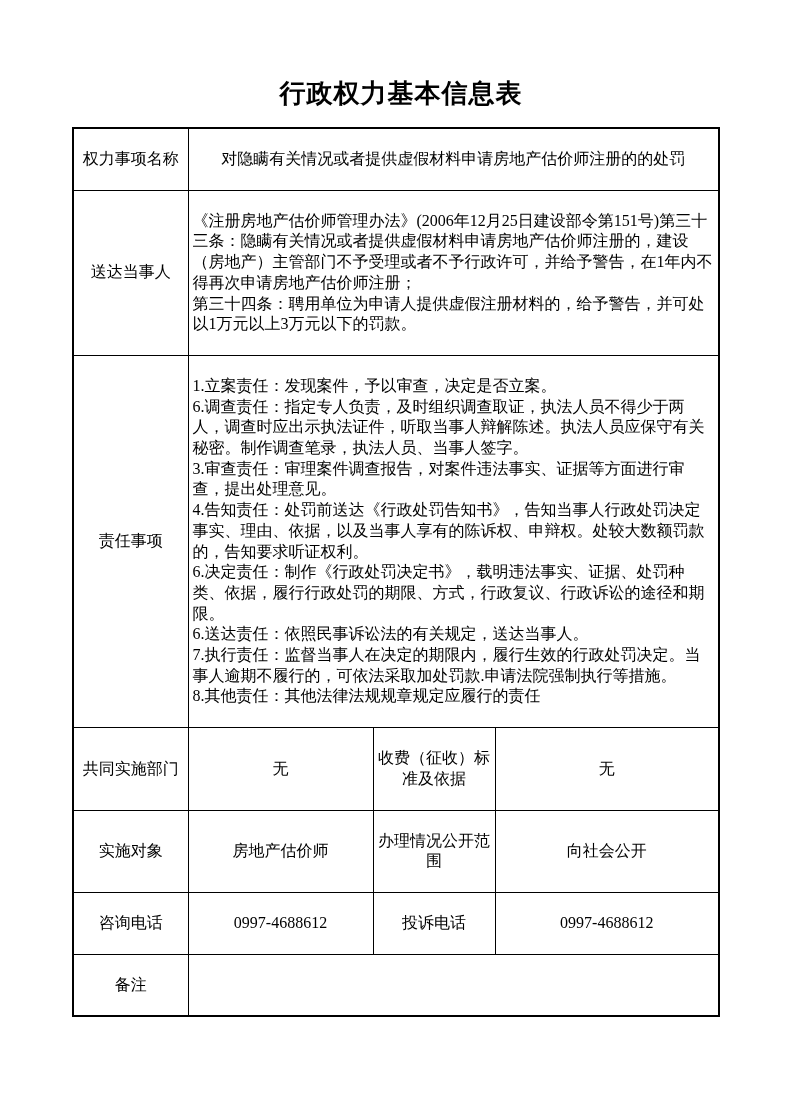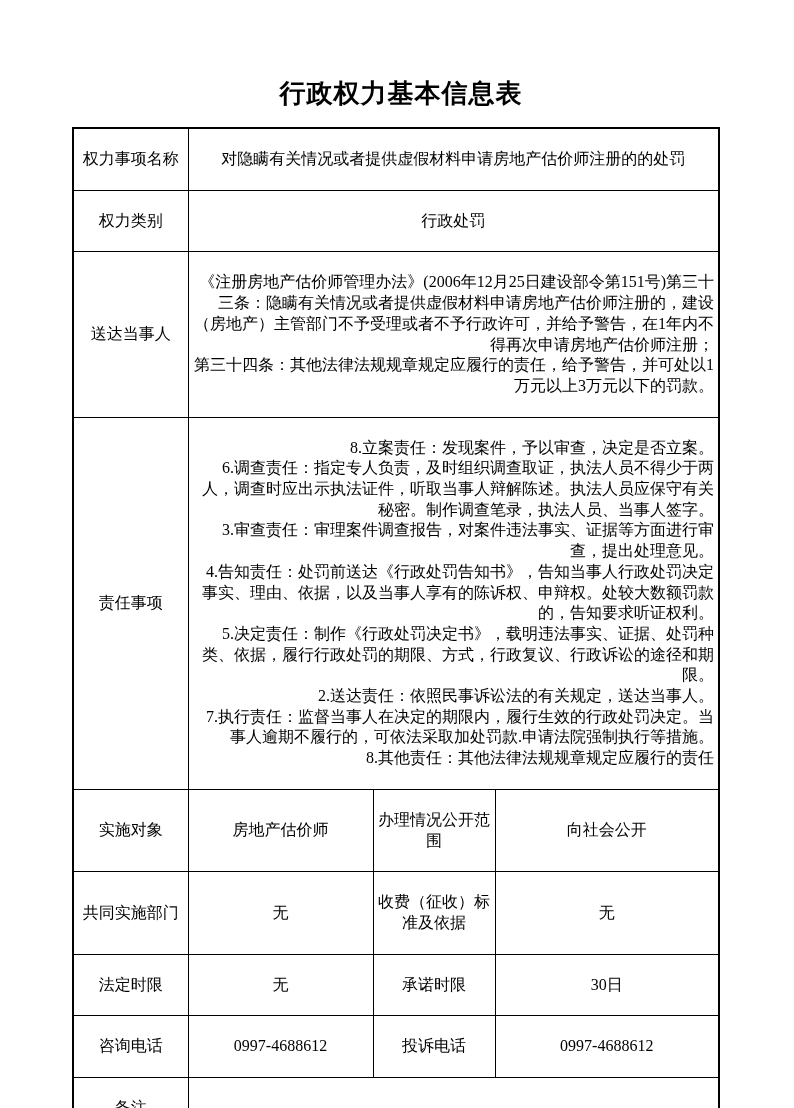--- a/index.html
+++ b/index.html
@@ -37,82 +37,72 @@
   table.info-table td {
     border: 1px solid #000000;
     font-size: 16px;
     line-height: 20.7px;
     vertical-align: middle;
     padding: 20px 4px;
     overflow: hidden;
     word-break: break-word;
   }
   td.cell-center { text-align: center; }
-  td.cell-left   { text-align: right; padding: 2px 5px; }
+  td.cell-left   { text-align: left; padding: 2px 5px; }
   td.cell-tight  { padding: 2px 1px; text-align: center; }
   .para { margin: 0; }
 </style>
 </head>
 <body>
 
 <h1 class="doc-title">行政权力基本信息表</h1>
 
 <table class="info-table">
   <colgroup>
     <col style="width:115px">
     <col style="width:185px">
     <col style="width:122px">
     <col style="width:224px">
   </colgroup>
   <tbody>
     <tr style="height:53px">
       <td class="cell-center">权力事项名称</td>
       <td class="cell-center" colspan="3">对隐瞒有关情况或者提供虚假材料申请房地产估价师注册的的处罚</td>
     </tr>
-    <tr style="height:52px">
-      <td class="cell-center">权力类别</td>
-      <td class="cell-center" colspan="3">行政处罚</td>
-    </tr>
     <tr style="height:136px">
       <td class="cell-center">送达当事人</td>
       <td class="cell-left" colspan="3">
         <div class="para">《注册房地产估价师管理办法》(2006年12月25日建设部令第151号)第三十三条：隐瞒有关情况或者提供虚假材料申请房地产估价师注册的，建设（房地产）主管部门不予受理或者不予行政许可，并给予警告，在1年内不得再次申请房地产估价师注册；</div>
-        <div class="para">第三十四条：其他法律法规规章规定应履行的责任，给予警告，并可处以1万元以上3万元以下的罚款。</div>
+        <div class="para">第三十四条：聘用单位为申请人提供虚假注册材料的，给予警告，并可处以1万元以上3万元以下的罚款。</div>
       </td>
     </tr>
     <tr style="height:312px">
       <td class="cell-center">责任事项</td>
       <td class="cell-left" colspan="3">
-        <div class="para">8.立案责任：发现案件，予以审查，决定是否立案。</div>
+        <div class="para">1.立案责任：发现案件，予以审查，决定是否立案。</div>
         <div class="para">6.调查责任：指定专人负责，及时组织调查取证，执法人员不得少于两人，调查时应出示执法证件，听取当事人辩解陈述。执法人员应保守有关秘密。制作调查笔录，执法人员、当事人签字。</div>
         <div class="para">3.审查责任：审理案件调查报告，对案件违法事实、证据等方面进行审查，提出处理意见。</div>
         <div class="para">4.告知责任：处罚前送达《行政处罚告知书》，告知当事人行政处罚决定事实、理由、依据，以及当事人享有的陈诉权、申辩权。处较大数额罚款的，告知要求听证权利。</div>
-        <div class="para">5.决定责任：制作《行政处罚决定书》，载明违法事实、证据、处罚种类、依据，履行行政处罚的期限、方式，行政复议、行政诉讼的途径和期限。</div>
-        <div class="para">2.送达责任：依照民事诉讼法的有关规定，送达当事人。</div>
+        <div class="para">6.决定责任：制作《行政处罚决定书》，载明违法事实、证据、处罚种类、依据，履行行政处罚的期限、方式，行政复议、行政诉讼的途径和期限。</div>
+        <div class="para">6.送达责任：依照民事诉讼法的有关规定，送达当事人。</div>
         <div class="para">7.执行责任：监督当事人在决定的期限内，履行生效的行政处罚决定。当事人逾期不履行的，可依法采取加处罚款.申请法院强制执行等措施。</div>
         <div class="para">8.其他责任：其他法律法规规章规定应履行的责任</div>
       </td>
-    </tr>
-    <tr style="height:54px">
-      <td class="cell-center">实施对象</td>
-      <td class="cell-tight">房地产估价师</td>
-      <td class="cell-tight">办理情况公开范围</td>
-      <td class="cell-center">向社会公开</td>
     </tr>
     <tr style="height:51px">
       <td class="cell-center">共同实施部门</td>
       <td class="cell-tight">无</td>
       <td class="cell-tight">收费（征收）标准及依据</td>
       <td class="cell-center">无</td>
     </tr>
-    <tr style="height:51px">
-      <td class="cell-center">法定时限</td>
-      <td class="cell-tight">无</td>
-      <td class="cell-tight">承诺时限</td>
-      <td class="cell-center">30日</td>
+    <tr style="height:54px">
+      <td class="cell-center">实施对象</td>
+      <td class="cell-tight">房地产估价师</td>
+      <td class="cell-tight">办理情况公开范围</td>
+      <td class="cell-center">向社会公开</td>
     </tr>
     <tr style="height:54px">
       <td class="cell-center">咨询电话</td>
       <td class="cell-tight">0997-4688612</td>
       <td class="cell-tight">投诉电话</td>
       <td class="cell-center">0997-4688612</td>
     </tr>
     <tr style="height:58px">
       <td class="cell-center">备注</td>
       <td class="cell-left" colspan="3"></td>

